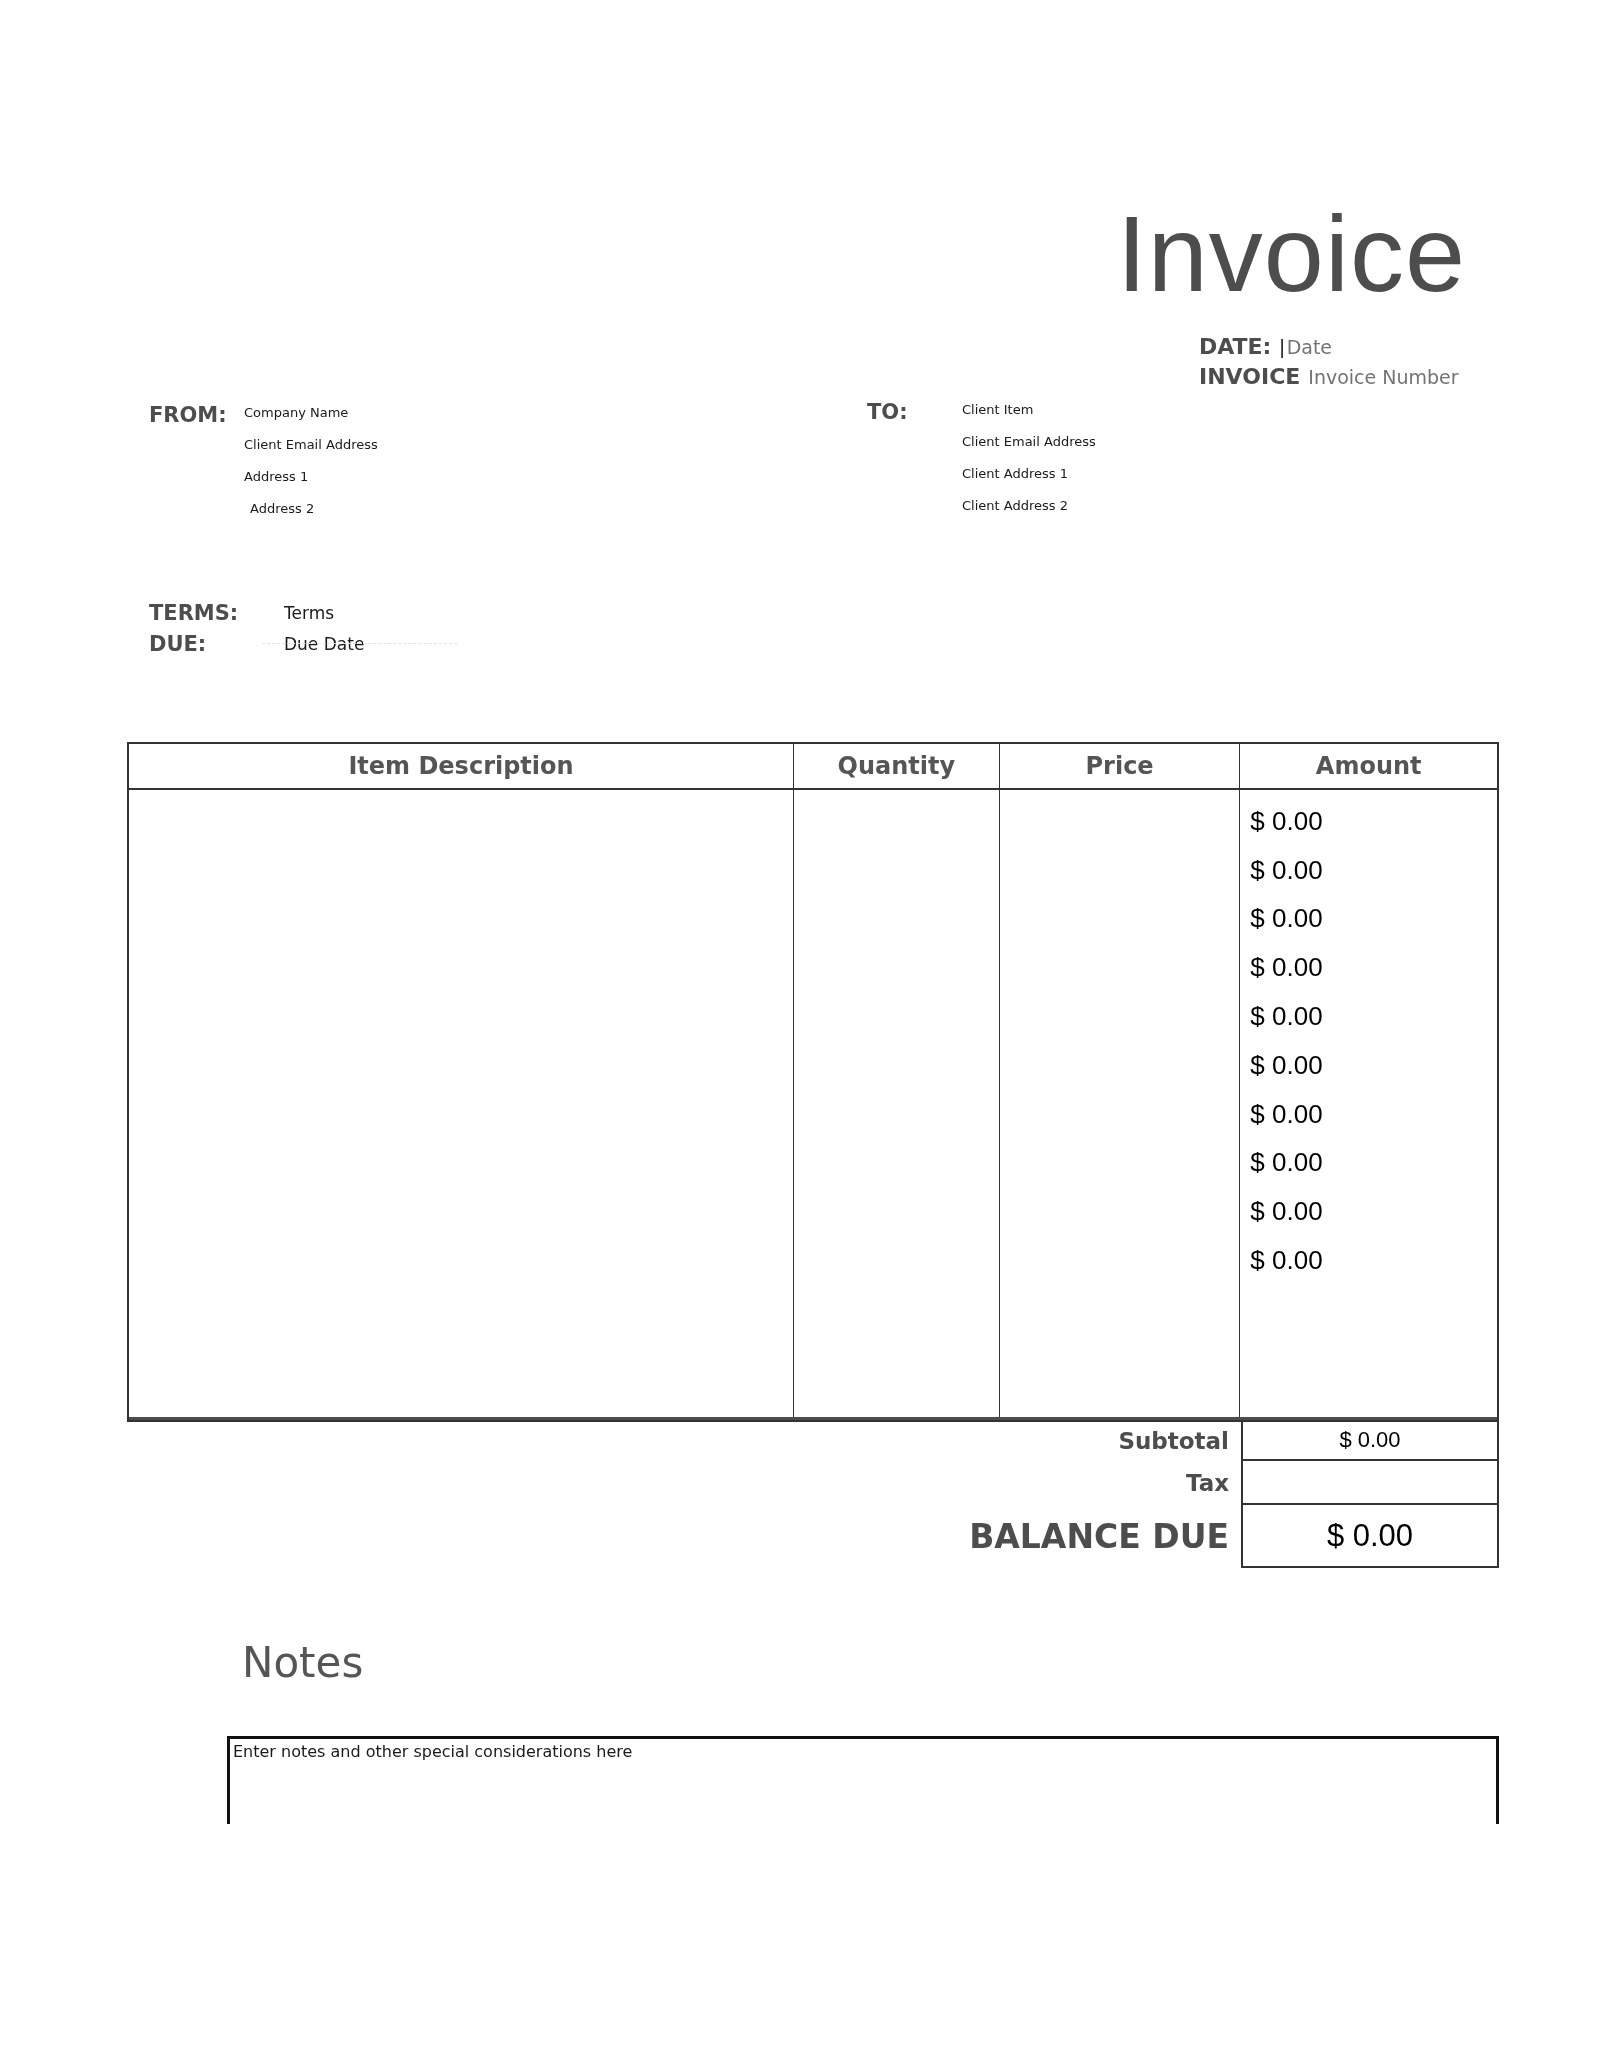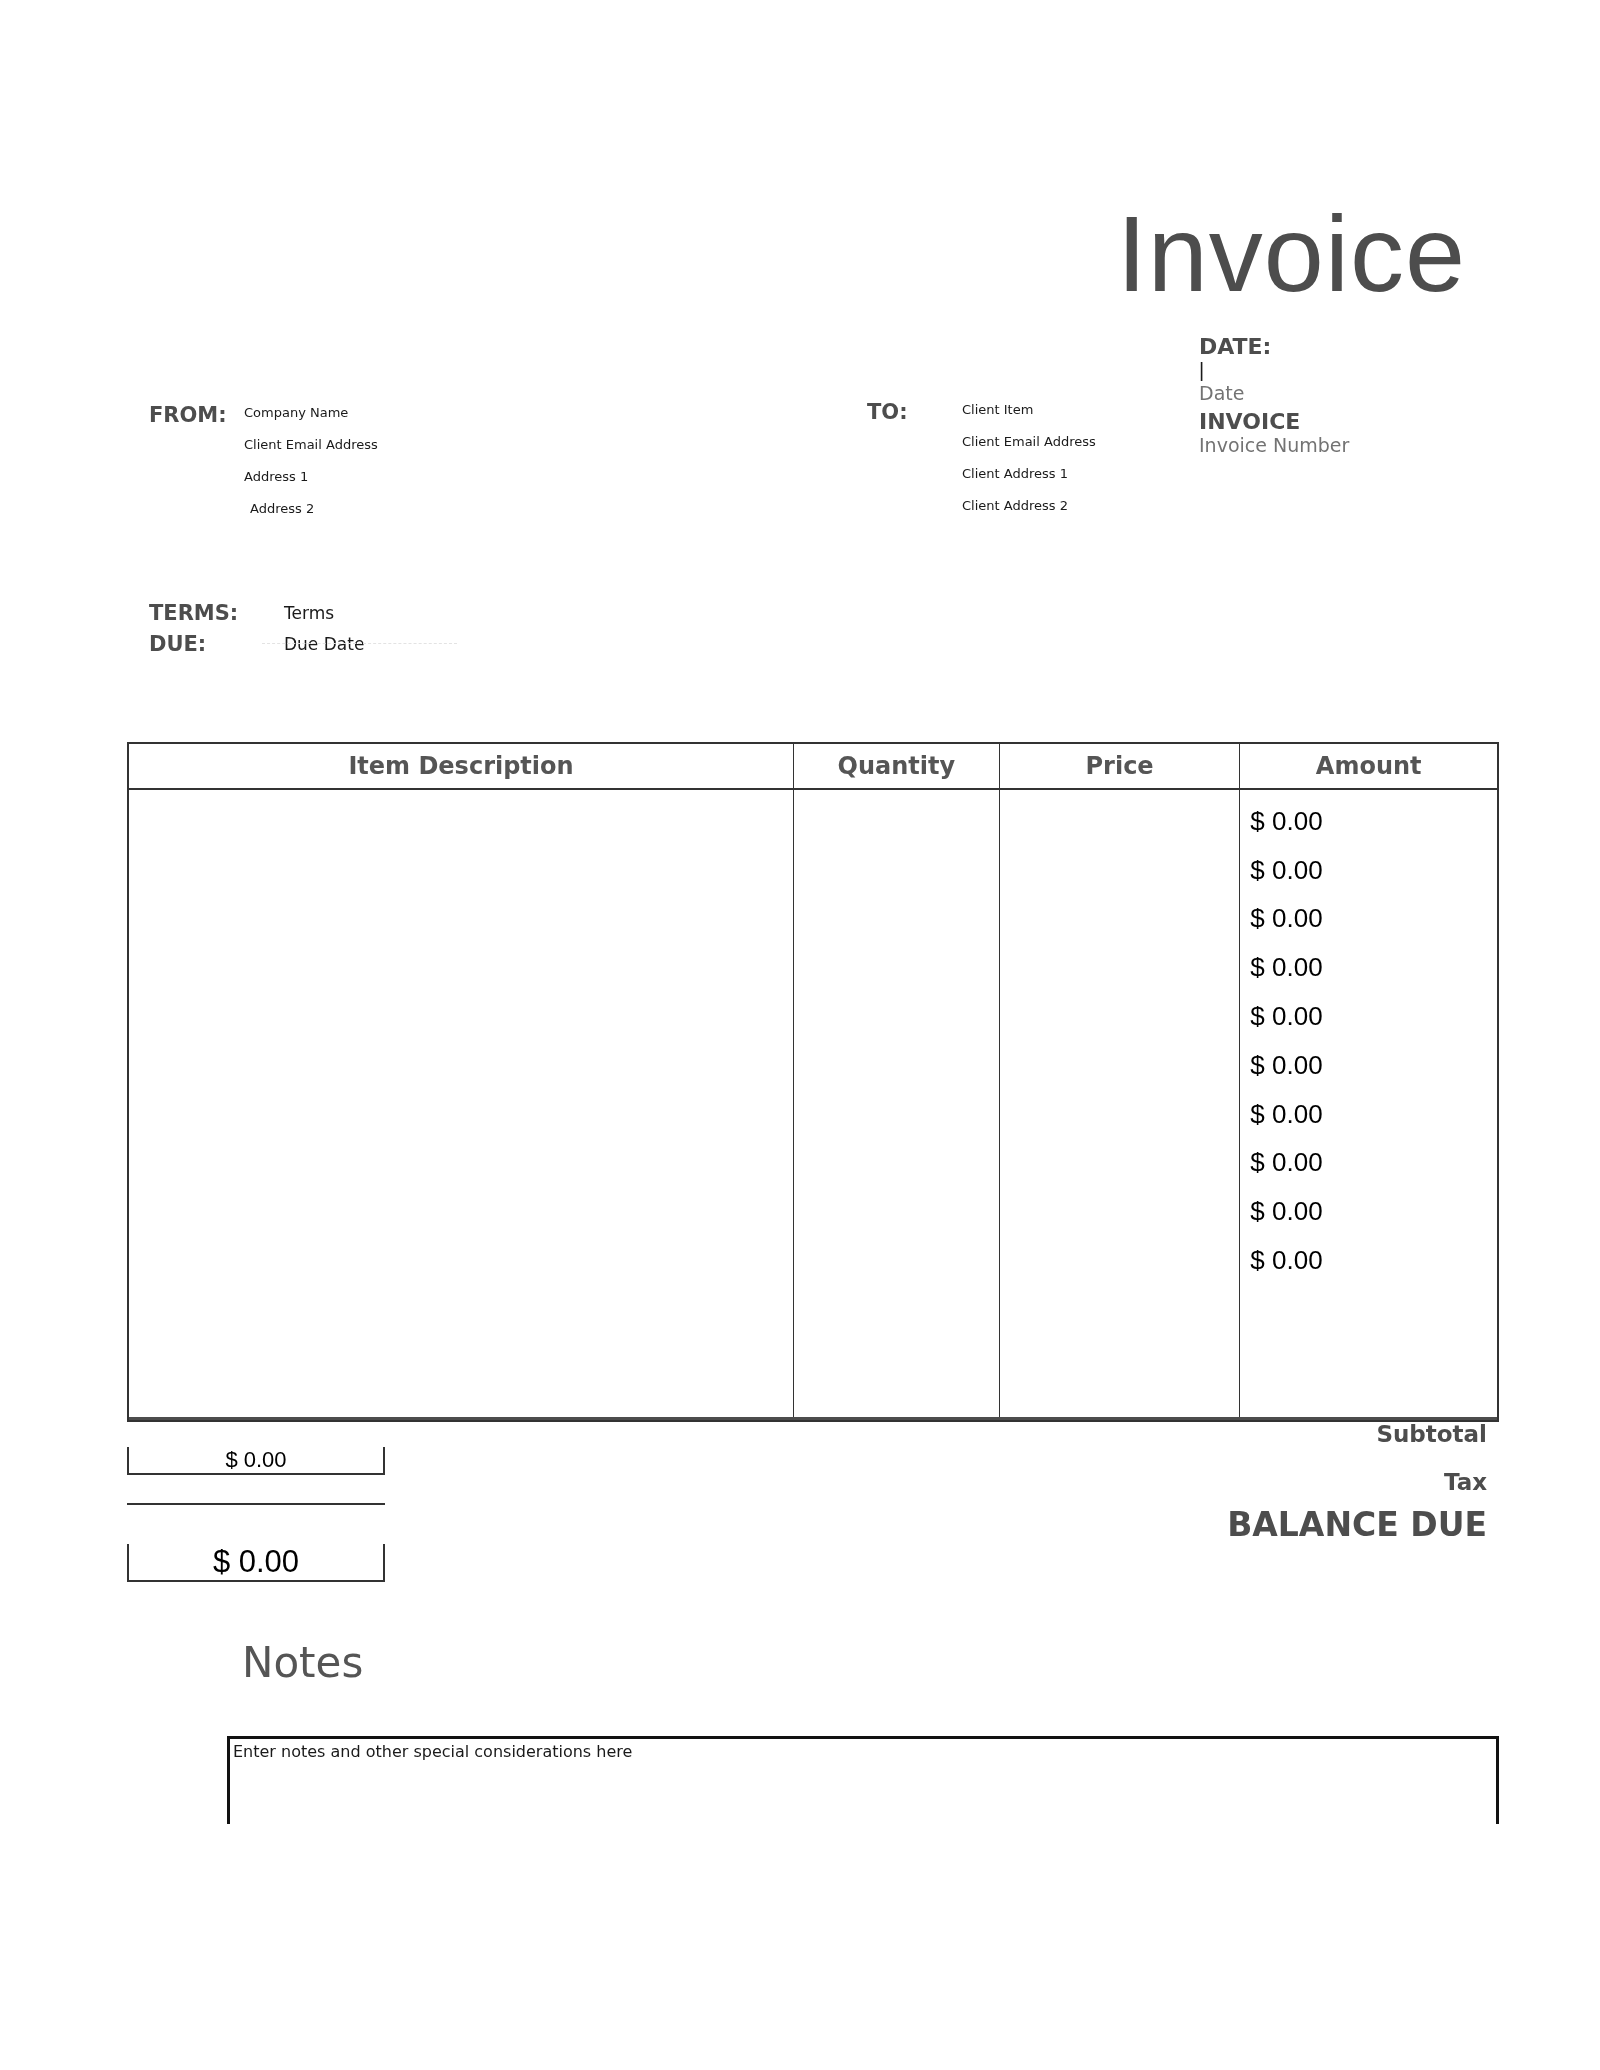--- a/index.html
+++ b/index.html
@@ -6,21 +6,21 @@
   html,body { background:#fff; }
   body { width:1600px; height:2070px; position:relative; font-family:"DejaVu Sans", sans-serif; color:#1a1a1a; }
   .page { position:absolute; left:12px; top:0; width:1600px; height:1824px; background:#fff; overflow:hidden; }
 
   
   .title { position:absolute; top:200px; right:146px; font-family:"Liberation Sans", sans-serif;
            font-size:108px; font-weight:400; color:#4d4d4d; letter-spacing:1px; line-height:1; }
 
   
   .meta { position:absolute; left:1187px; top:334px; }
-  .meta-row { display:flex; align-items:baseline; margin-bottom:5px;flex-direction:column; }
+  .meta-row { display:flex; align-items:baseline; margin-bottom:5px; }
   .meta-label { font-size:22px; font-weight:bold; color:#4d4d4d; margin-right:8px; }
   .meta-cursor { font-size:20px; color:#1a1a1a; font-family:"Liberation Sans", sans-serif; margin-right:2px; }
   .meta-value { font-size:19px; color:#737373; }
 
   
   .addr-label { position:absolute; font-size:21px; font-weight:bold; color:#4d4d4d; }
   .addr-lines { position:absolute; }
   .addr-line { font-size:13px; color:#1a1a1a; height:32px; line-height:24px; }
   .indent { padding-left:6px; }
 
@@ -38,21 +38,21 @@
   .tbody { display:flex; height:630px; border-bottom:3px solid #4d4d4d; }
   .col-desc { width:665px; }
   .col-qty  { width:206px; border-left:1px solid #333; }
   .col-price{ width:241px; border-left:1px solid #333; }
   .col-amt  { width:258px; border-left:1px solid #333; }
   .amt-cell { padding:7px 0 0 10px; font-family:"Liberation Sans", sans-serif; }
   .amt-row { height:48.8px; display:flex; align-items:center; font-size:26px; color:#000; }
 
   
   .totals { position:absolute; left:115px; top:1421px; width:1372px; }
-  .tot-row { display:flex;flex-direction:column; }
+  .tot-row { display:flex; }
   .tot-label { flex:1; display:flex; align-items:center; justify-content:flex-end; padding-right:12px;
                font-weight:bold; color:#4d4d4d; }
   .tot-cell { width:258px; border:2px solid #333; border-top:none; display:flex; align-items:center;
               justify-content:center; font-family:"Liberation Sans", sans-serif; color:#000; }
   .row-subtotal { height:40px; } .row-subtotal .tot-label { font-size:23px; } .row-subtotal .tot-cell { font-size:22px; }
   .row-tax { height:44px; } .row-tax .tot-label { font-size:23px; }
   .row-balance { height:63px; } .row-balance .tot-label { font-size:33px; } .row-balance .tot-cell { font-size:31px; }
 
   
   .notes-heading { position:absolute; left:230px; top:1638px; font-size:42px; color:#555; }

